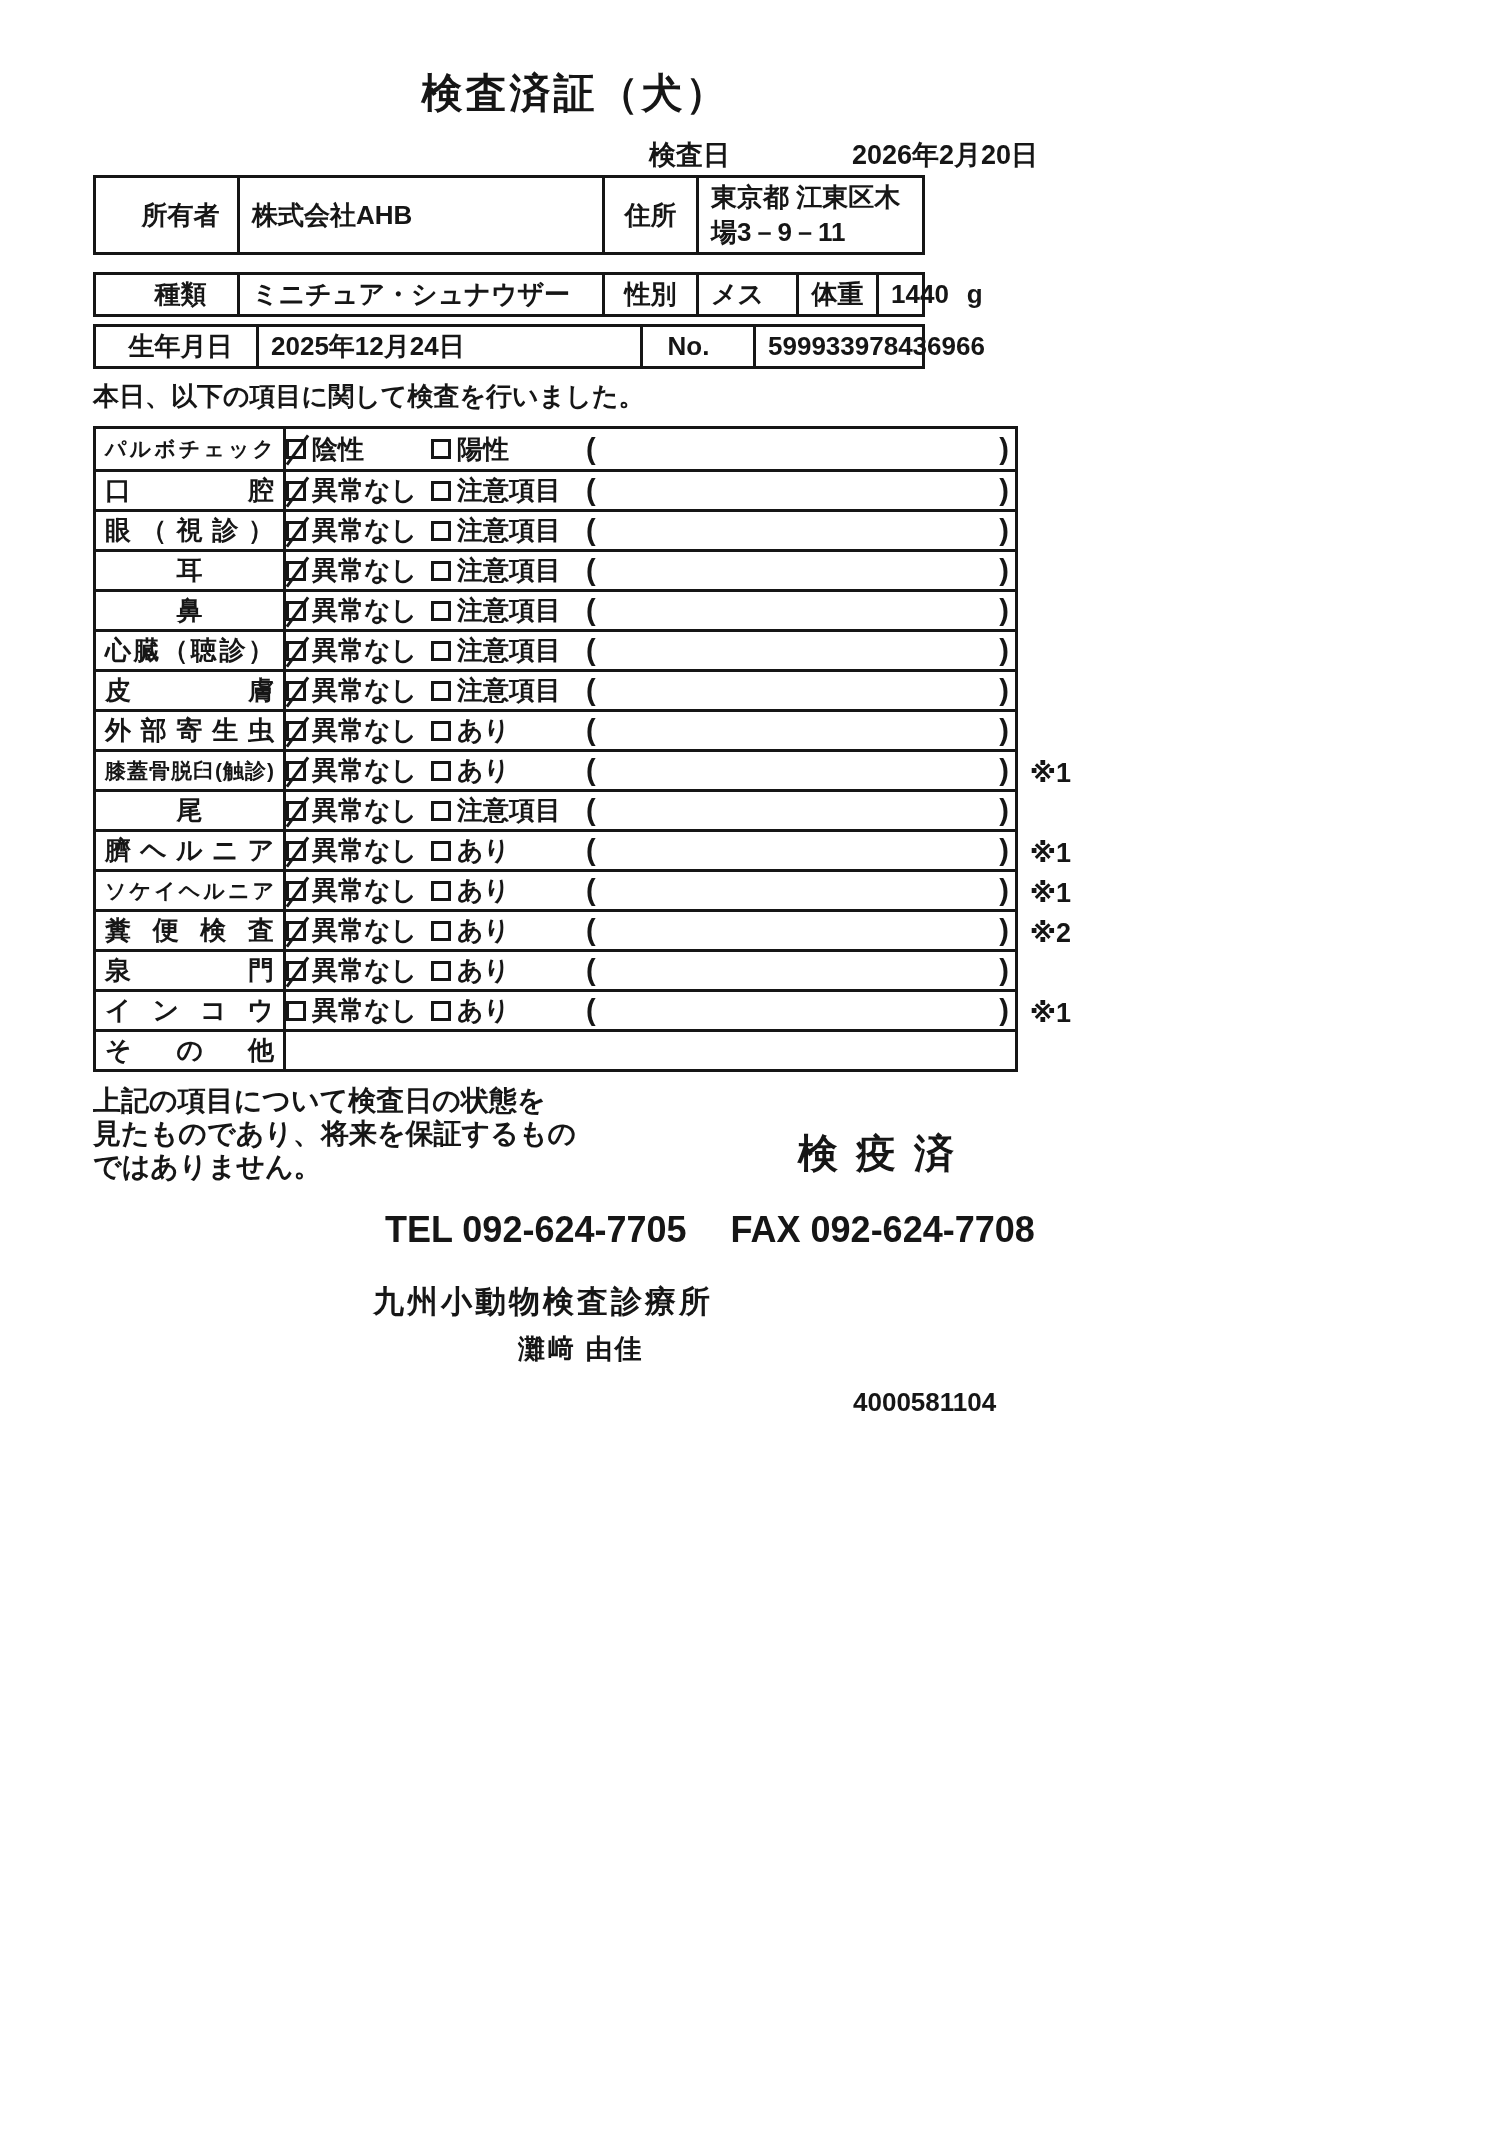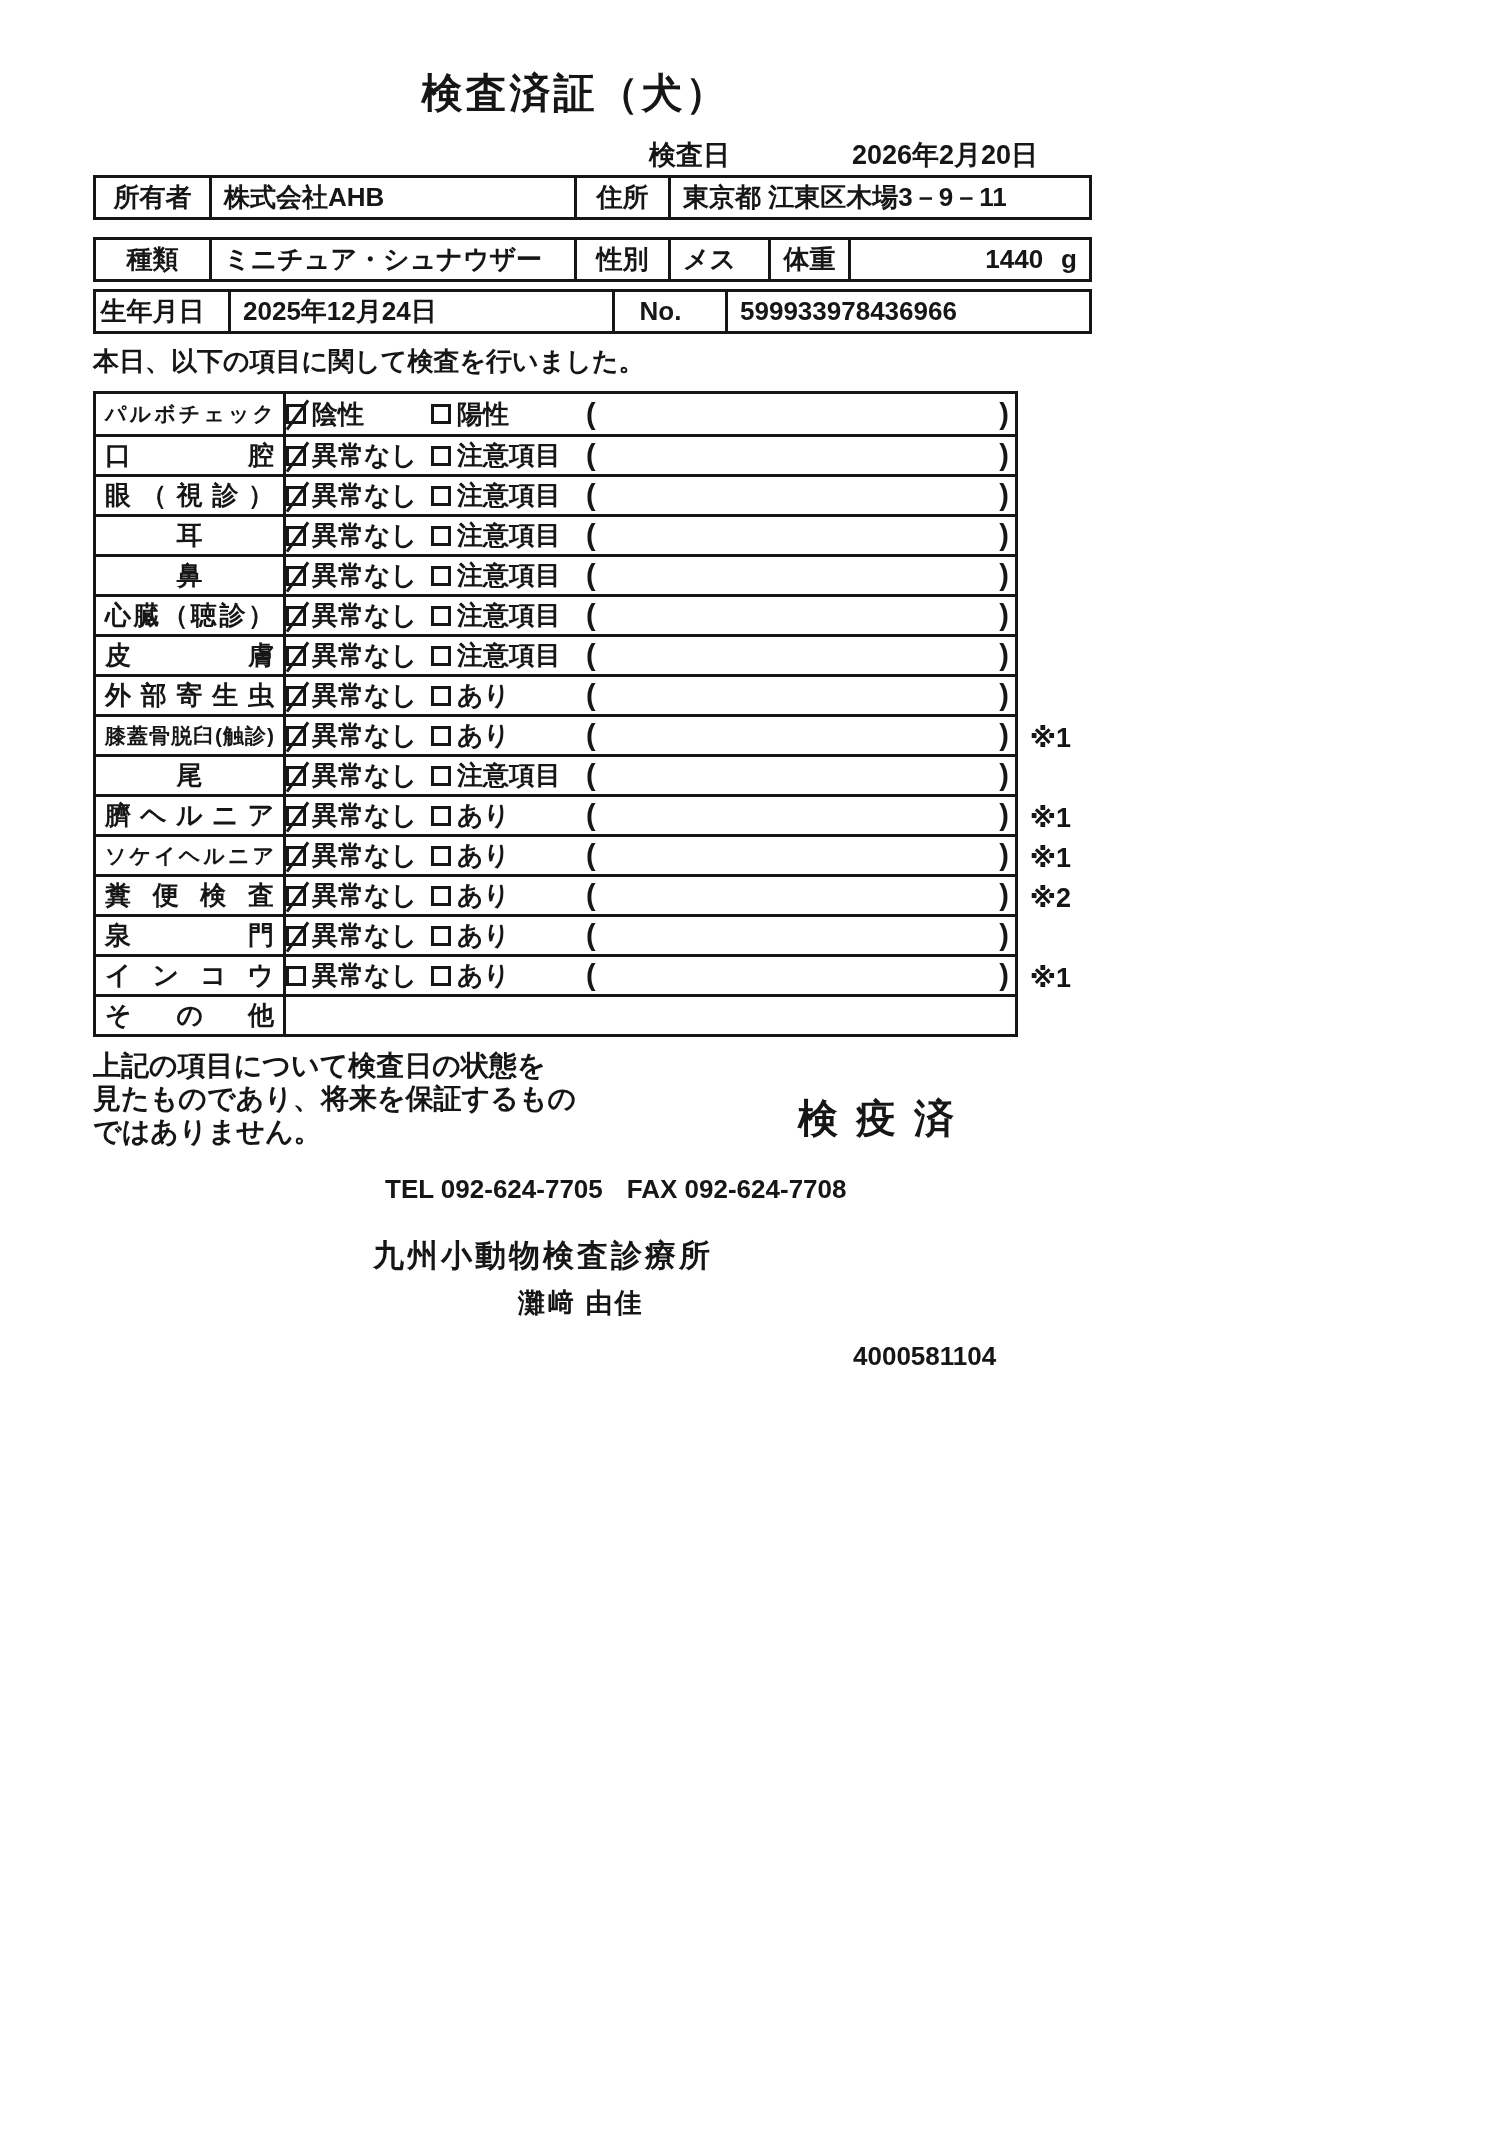--- a/index.html
+++ b/index.html
@@ -8,21 +8,21 @@
     position:relative; width:1512px; height:2150px; background:#ffffff;
     color:#161616; font-family:"Liberation Sans","DejaVu Sans",sans-serif;
     overflow:hidden;
   }
   .content { padding:66px 0 0 65px;margin-left:28px; }
   .title { width:965px; text-align:center; font-size:41px; font-weight:700; letter-spacing:3px; }
   .date-line { position:relative; width:965px; height:38px; margin-top:12px; font-size:27px; font-weight:700; }
   .date-label { position:absolute; left:556px; top:4px; }
   .date-value { position:absolute; right:20px; top:4px; }
 
-  .tbl { display:grid; width:999px; border:3px solid #161616; font-size:26px; font-weight:700; }
+  .tbl { display:grid; width:832px; border:3px solid #161616; font-size:26px; font-weight:700;padding-left:28px; }
   .tbl > .cell { display:flex; align-items:center; min-height:38px; padding:2px 12px; border-left:3px solid #161616; }
   .tbl > .cell:first-child { border-left:none; }
   .cell.lab { justify-content:center; padding:2px 4px; }
   .tbl-owner { grid-template-columns:113px 365px 94px auto; margin-top:4px; }
   .tbl-info  { grid-template-columns:113px 365px 94px 100px 80px auto; margin-top:17px; }
   .tbl-birth { grid-template-columns:113px 365px 94px auto; margin-top:7px;gap:19px; }
   .cell.weight { justify-content:flex-end; gap:18px; padding-right:12px; }
 
   .statement { margin-top:10px; font-size:26px; font-weight:700; }
 
@@ -44,21 +44,21 @@
   .row-note { position:absolute; right:-56px; top:5px; font-size:27px; font-weight:700; white-space:nowrap; }
 
   .footnotes { margin-top:14px; font-size:25px; font-weight:700; line-height:1.25; }
   .footnote.indent { padding-left:112px; }
 
   .bottom { position:relative; margin-top:12px; }
   .disclaimer { font-size:28px; font-weight:700; line-height:1.18; }
   .stamp { position:absolute; left:705px; top:42px; font-size:40px; font-weight:700; letter-spacing:18px; white-space:nowrap; }
 
   .postal-line { display:flex; gap:60px; margin:18px 0 0 280px; font-size:26px; font-weight:700; }
-  .tel-line { display:flex; gap:24px; margin:26px 0 0 292px; font-size:26px; font-weight:600; }
+  .tel-line { display:flex; gap:44px; margin:26px 0 0 292px; font-size:36px; font-weight:600; }
   .clinic-name { margin:30px 0 0 280px; font-size:31px; font-weight:700; letter-spacing:3px; }
   .clinic-person { margin:8px 0 0 425px; font-size:27px; font-weight:700; letter-spacing:2px; }
   .serial { margin:20px 0 0 760px; font-size:26px; font-weight:600; }
 </style>
 </head>
 <body>
 
 <div class="page">
   <div class="content">
 

